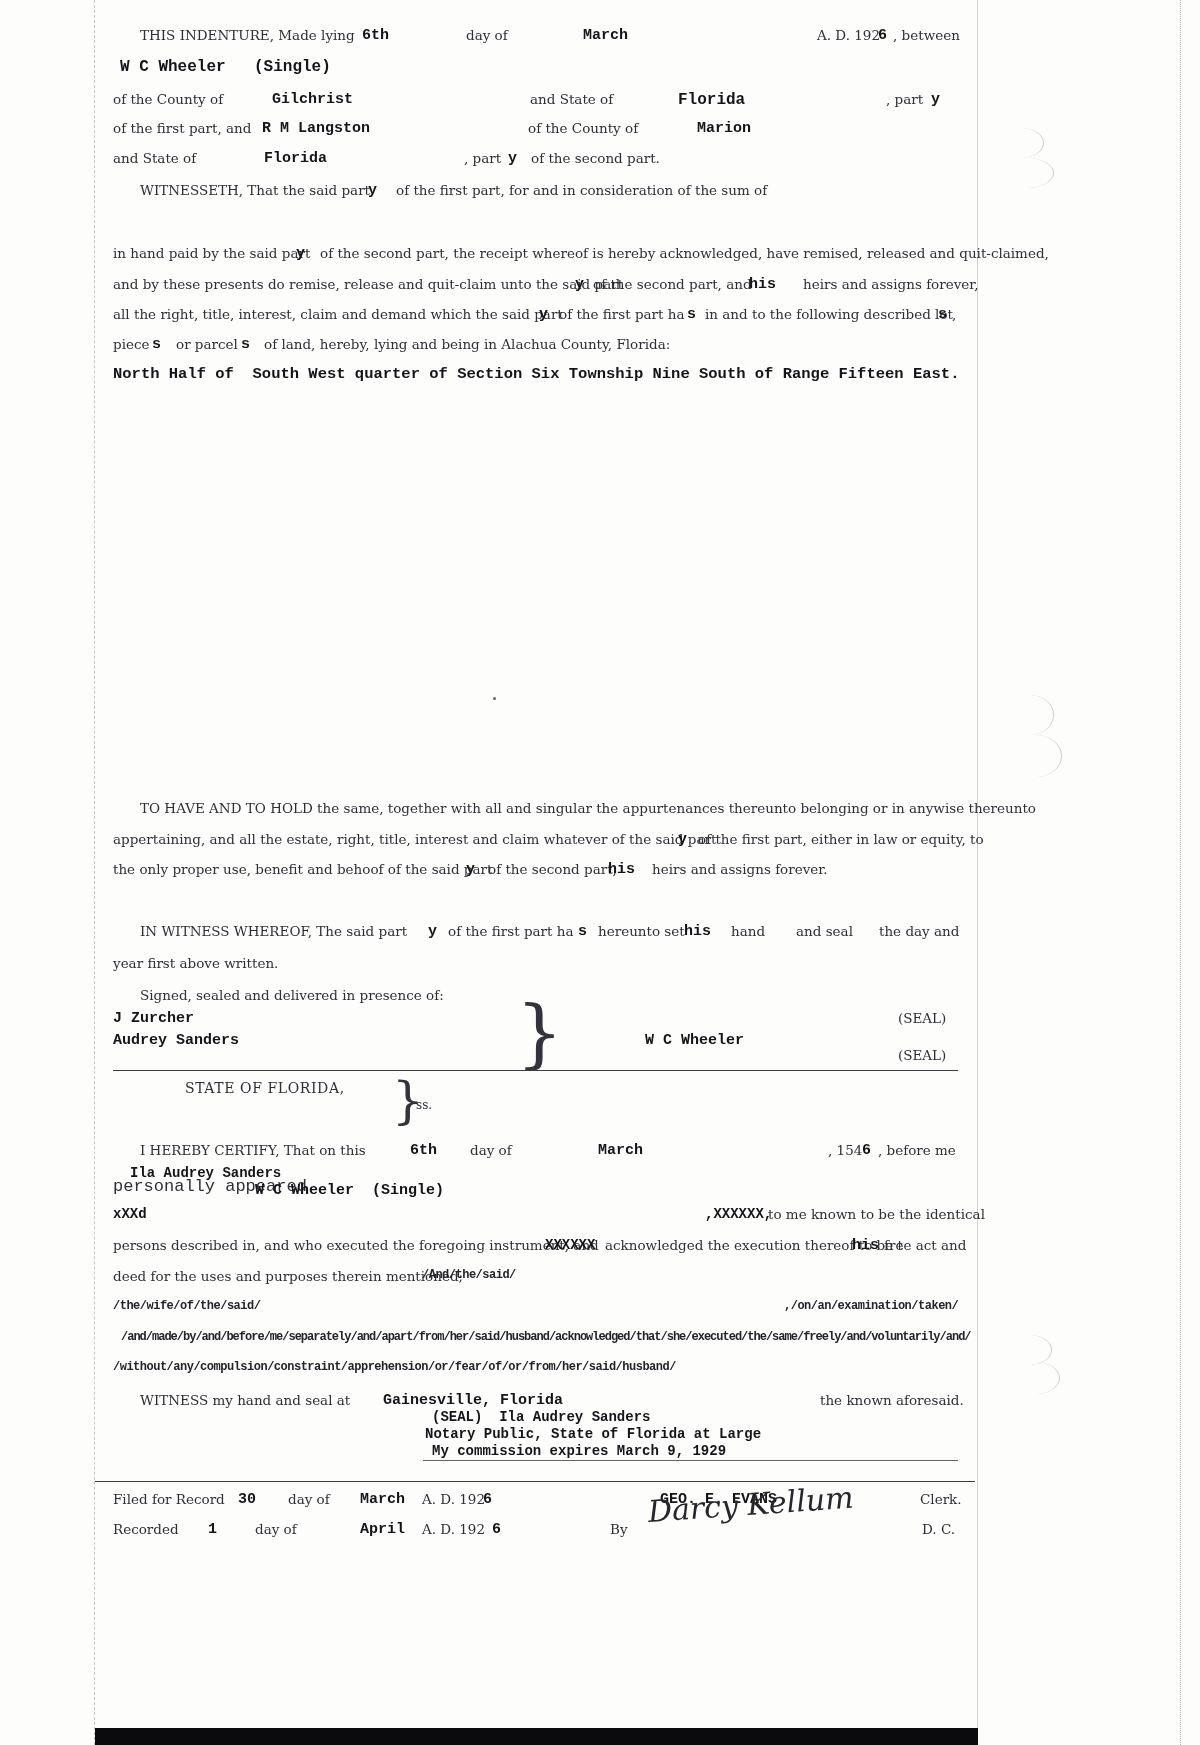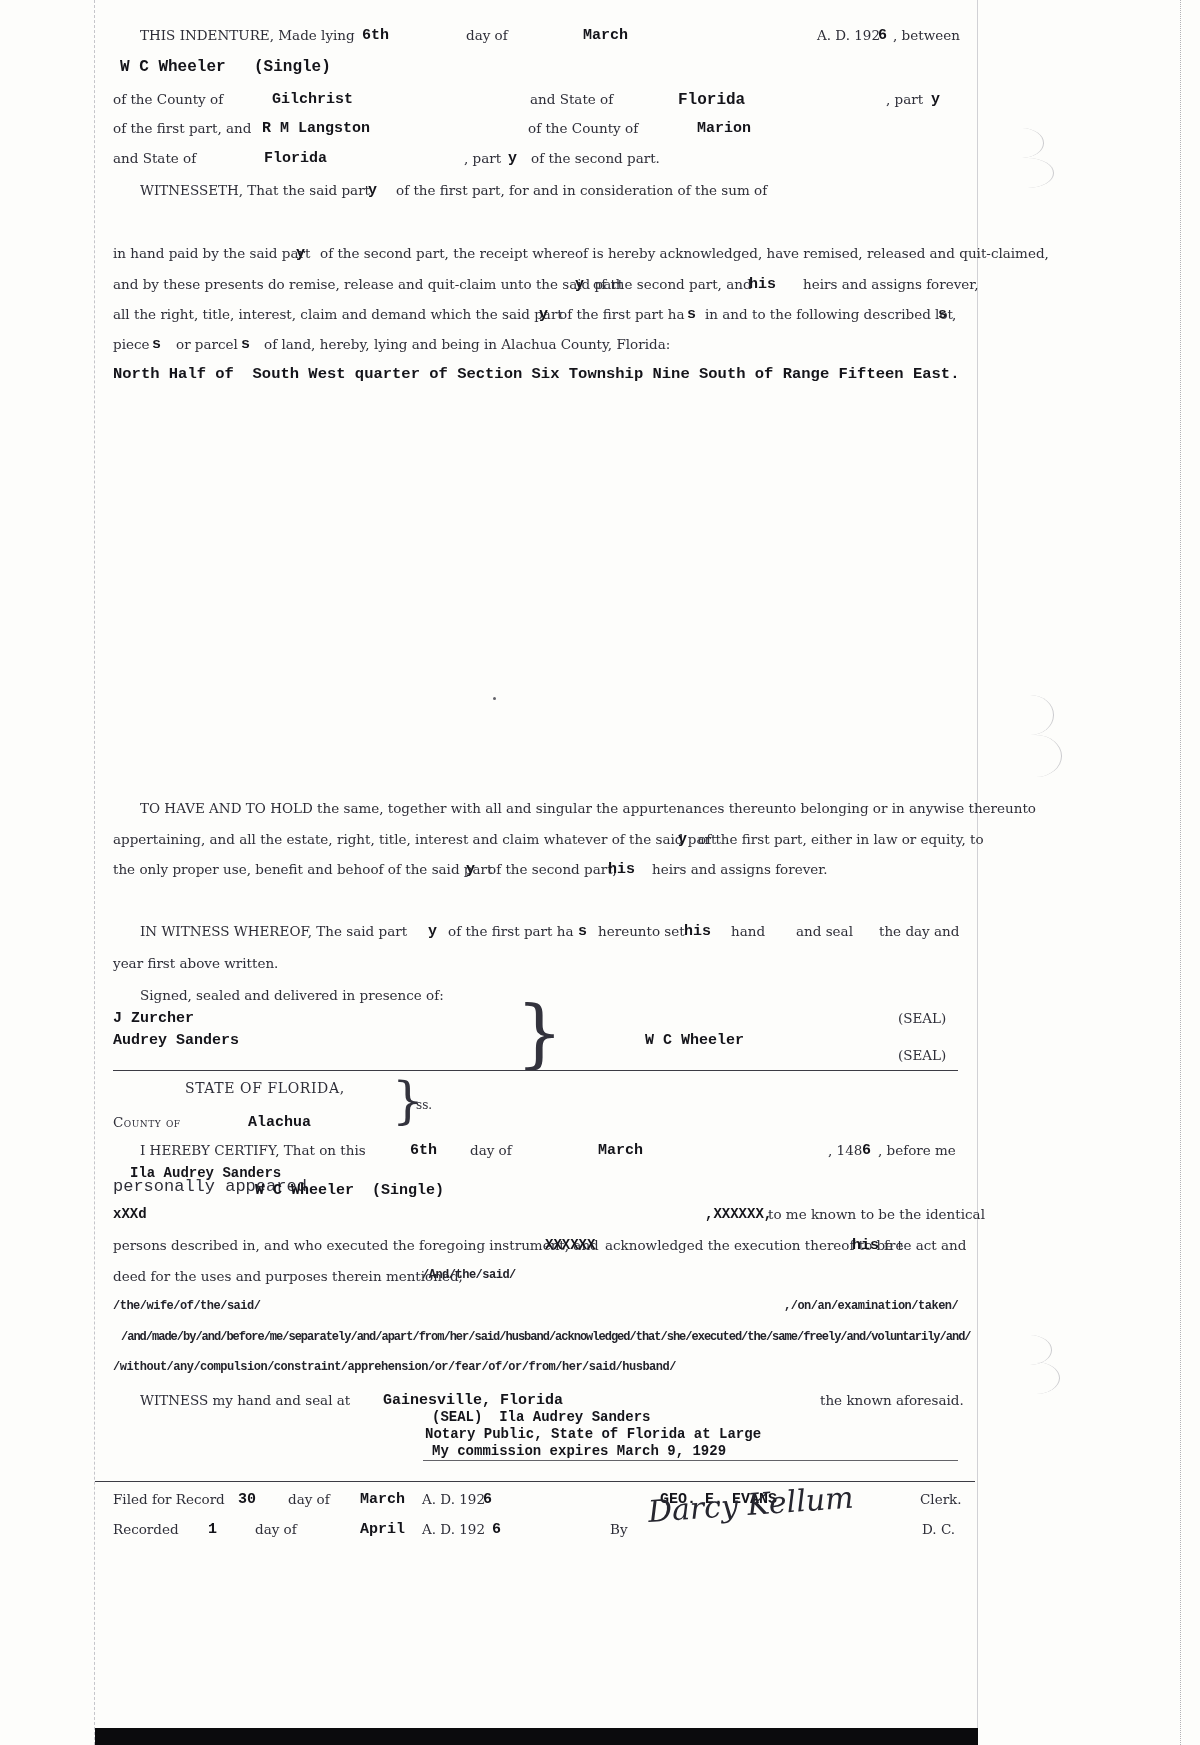--- a/index.html
+++ b/index.html
@@ -175,31 +175,27 @@
   <span class="brace" style="left:516px; top:996px; font-size:74px;">}</span>
 
   <div class="hline" style="top:1070px; left:113px; width:845px;"></div>
 
   <div class="row" style="top:1080px">
     <span class="print spread" style="left:185px; font-size:14px;">STATE OF FLORIDA,</span>
   </div>
   <span class="brace" style="left:392px; top:1076px; font-size:50px;">}</span>
   <span class="abs print" style="left:416px; top:1098px; font-size:12px;">ss.</span>
 
-  <div class="row" style="top:1114px">
-    <span class="print sc" style="left:113px">County of</span>
-    <span class="type" style="left:248px">Alachua</span>
-  </div>
 
   <div class="row" style="top:1142px">
     <span class="print" style="left:140px">I HEREBY CERTIFY, That on this</span>
     <span class="type" style="left:410px">6th</span>
     <span class="print" style="left:470px">day of</span>
     <span class="type" style="left:598px">March</span>
-    <span class="print" style="left:828px">, 148</span>
+    <span class="print" style="left:828px">, 154</span>
     <span class="type" style="left:862px">6</span>
     <span class="print" style="left:878px">, before me</span>
   </div>
 
   <span class="abs type type-sm" style="left:130px; top:1165px;">Ila Audrey Sanders</span>
   <span class="abs print-sm" style="left:113px; top:1177px;">personally appeared</span>
   <span class="abs type" style="left:255px; top:1182px;">W C Wheeler  (Single)</span>
 
   <div class="row" style="top:1206px">
     <span class="type type-sm" style="left:113px">xXXd</span>

